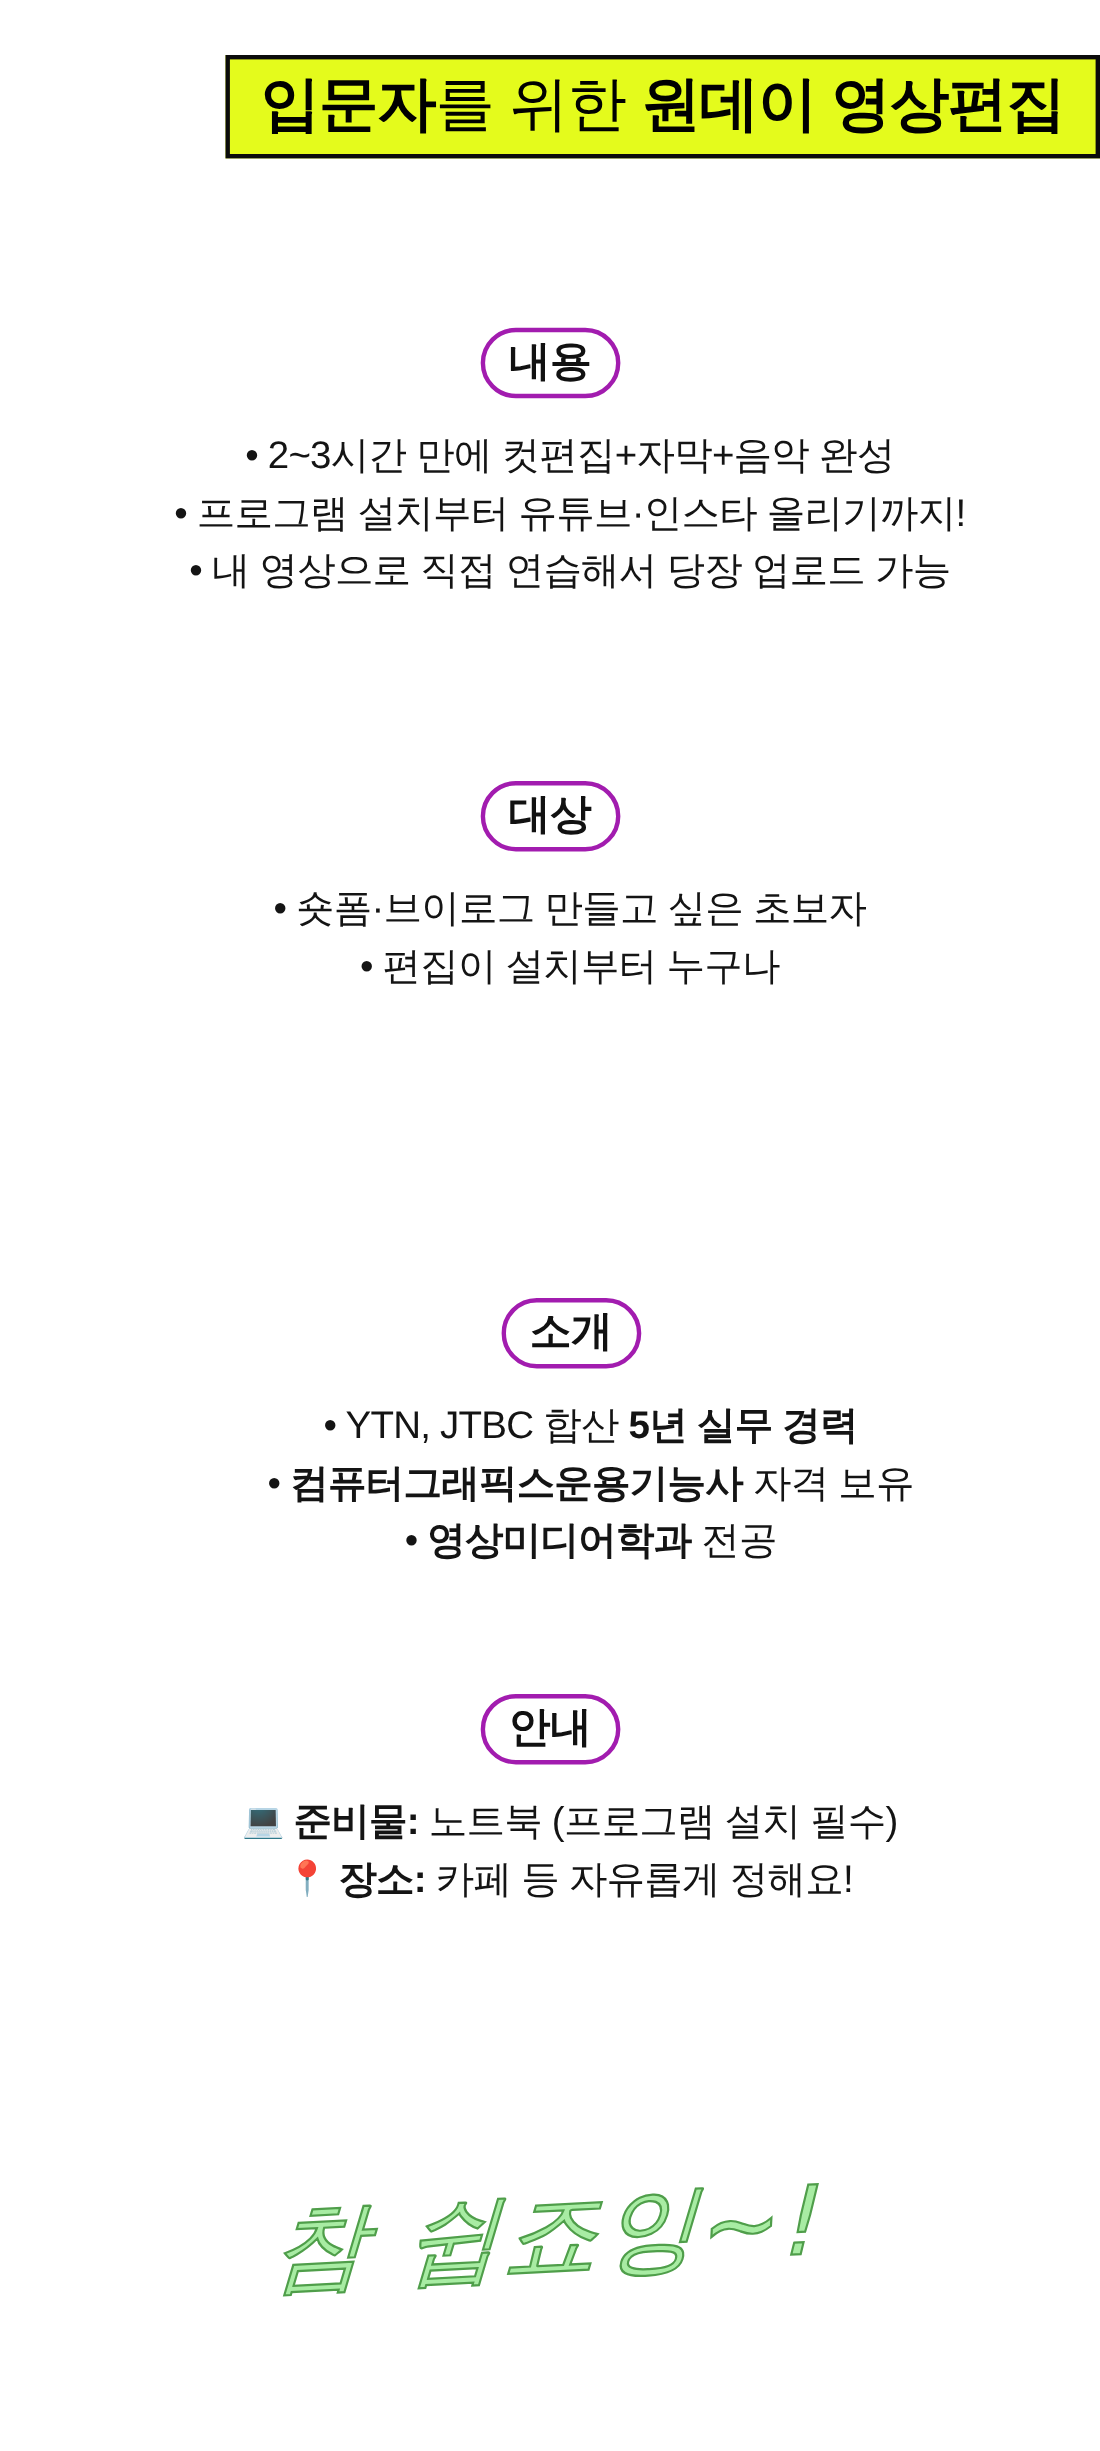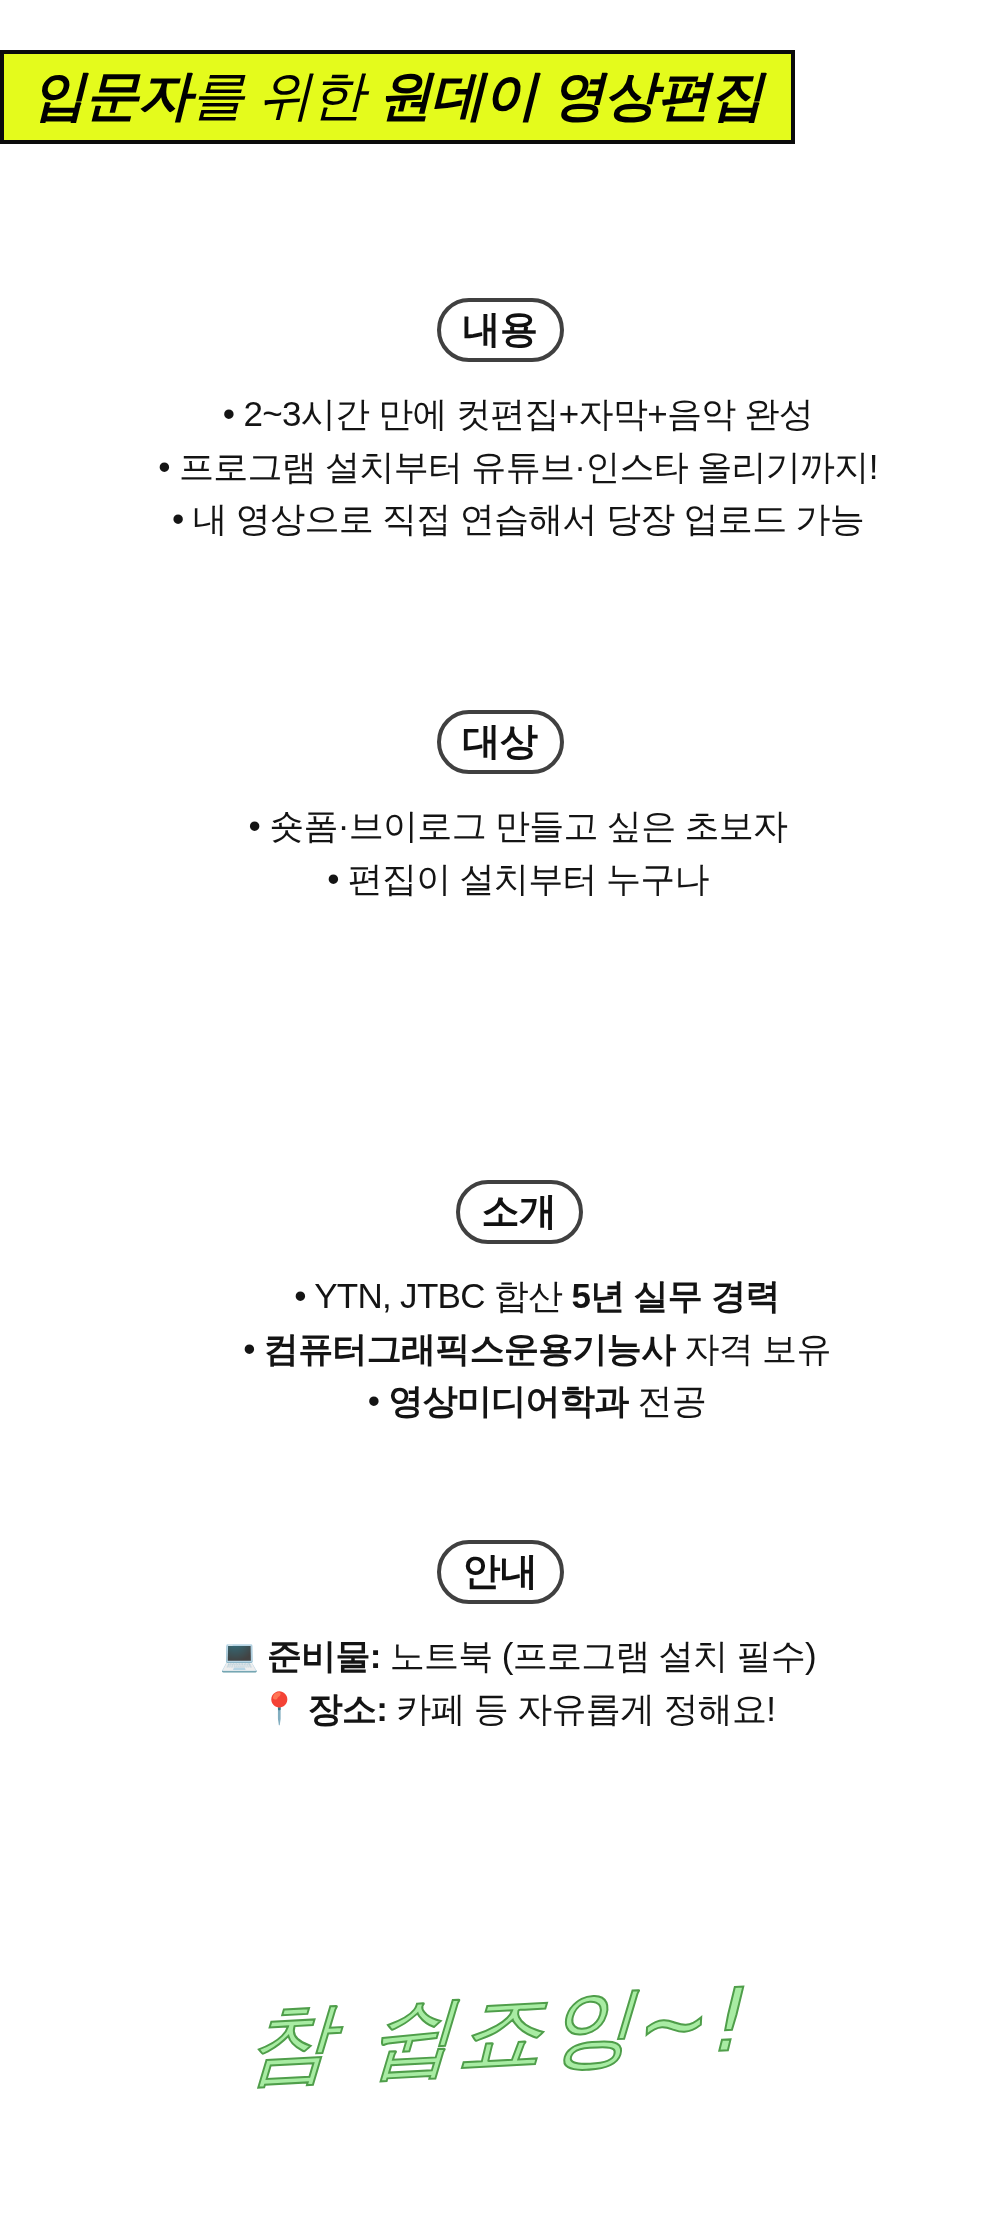--- a/index.html
+++ b/index.html
@@ -24,22 +24,21 @@
     box-sizing: border-box;
   }
 
   
   .title-wrap {
     position: absolute;
     top: 50px;
     left: 0;
     width: 1000px;
     display: flex;
-    justify-content: flex-start;
-    font-style: italic;
+    justify-content: flex-end;
   }
   .title-banner {
     background: #e4fb1c;
     border: 4px solid #0b0b0b;
     padding: 14px 28px 18px 28px;
     display: inline-block;
     line-height: 1;
   }
   .title-text {
     font-size: 54px;
@@ -52,21 +51,21 @@
     font-weight: 800;
   }
 
   
   .section-head {
     display: flex;
     justify-content: center;
     margin: 0;
   }
   .pill {
-    border: 4px solid #404040;
+    border: 4px solid #a21caf;
     border-radius: 60px;
     min-width: 112px;
     height: 64px;
     display: flex;
     align-items: center;
     justify-content: center;
     padding: 0 22px;
     box-sizing: border-box;
   }
   .pill-label {

